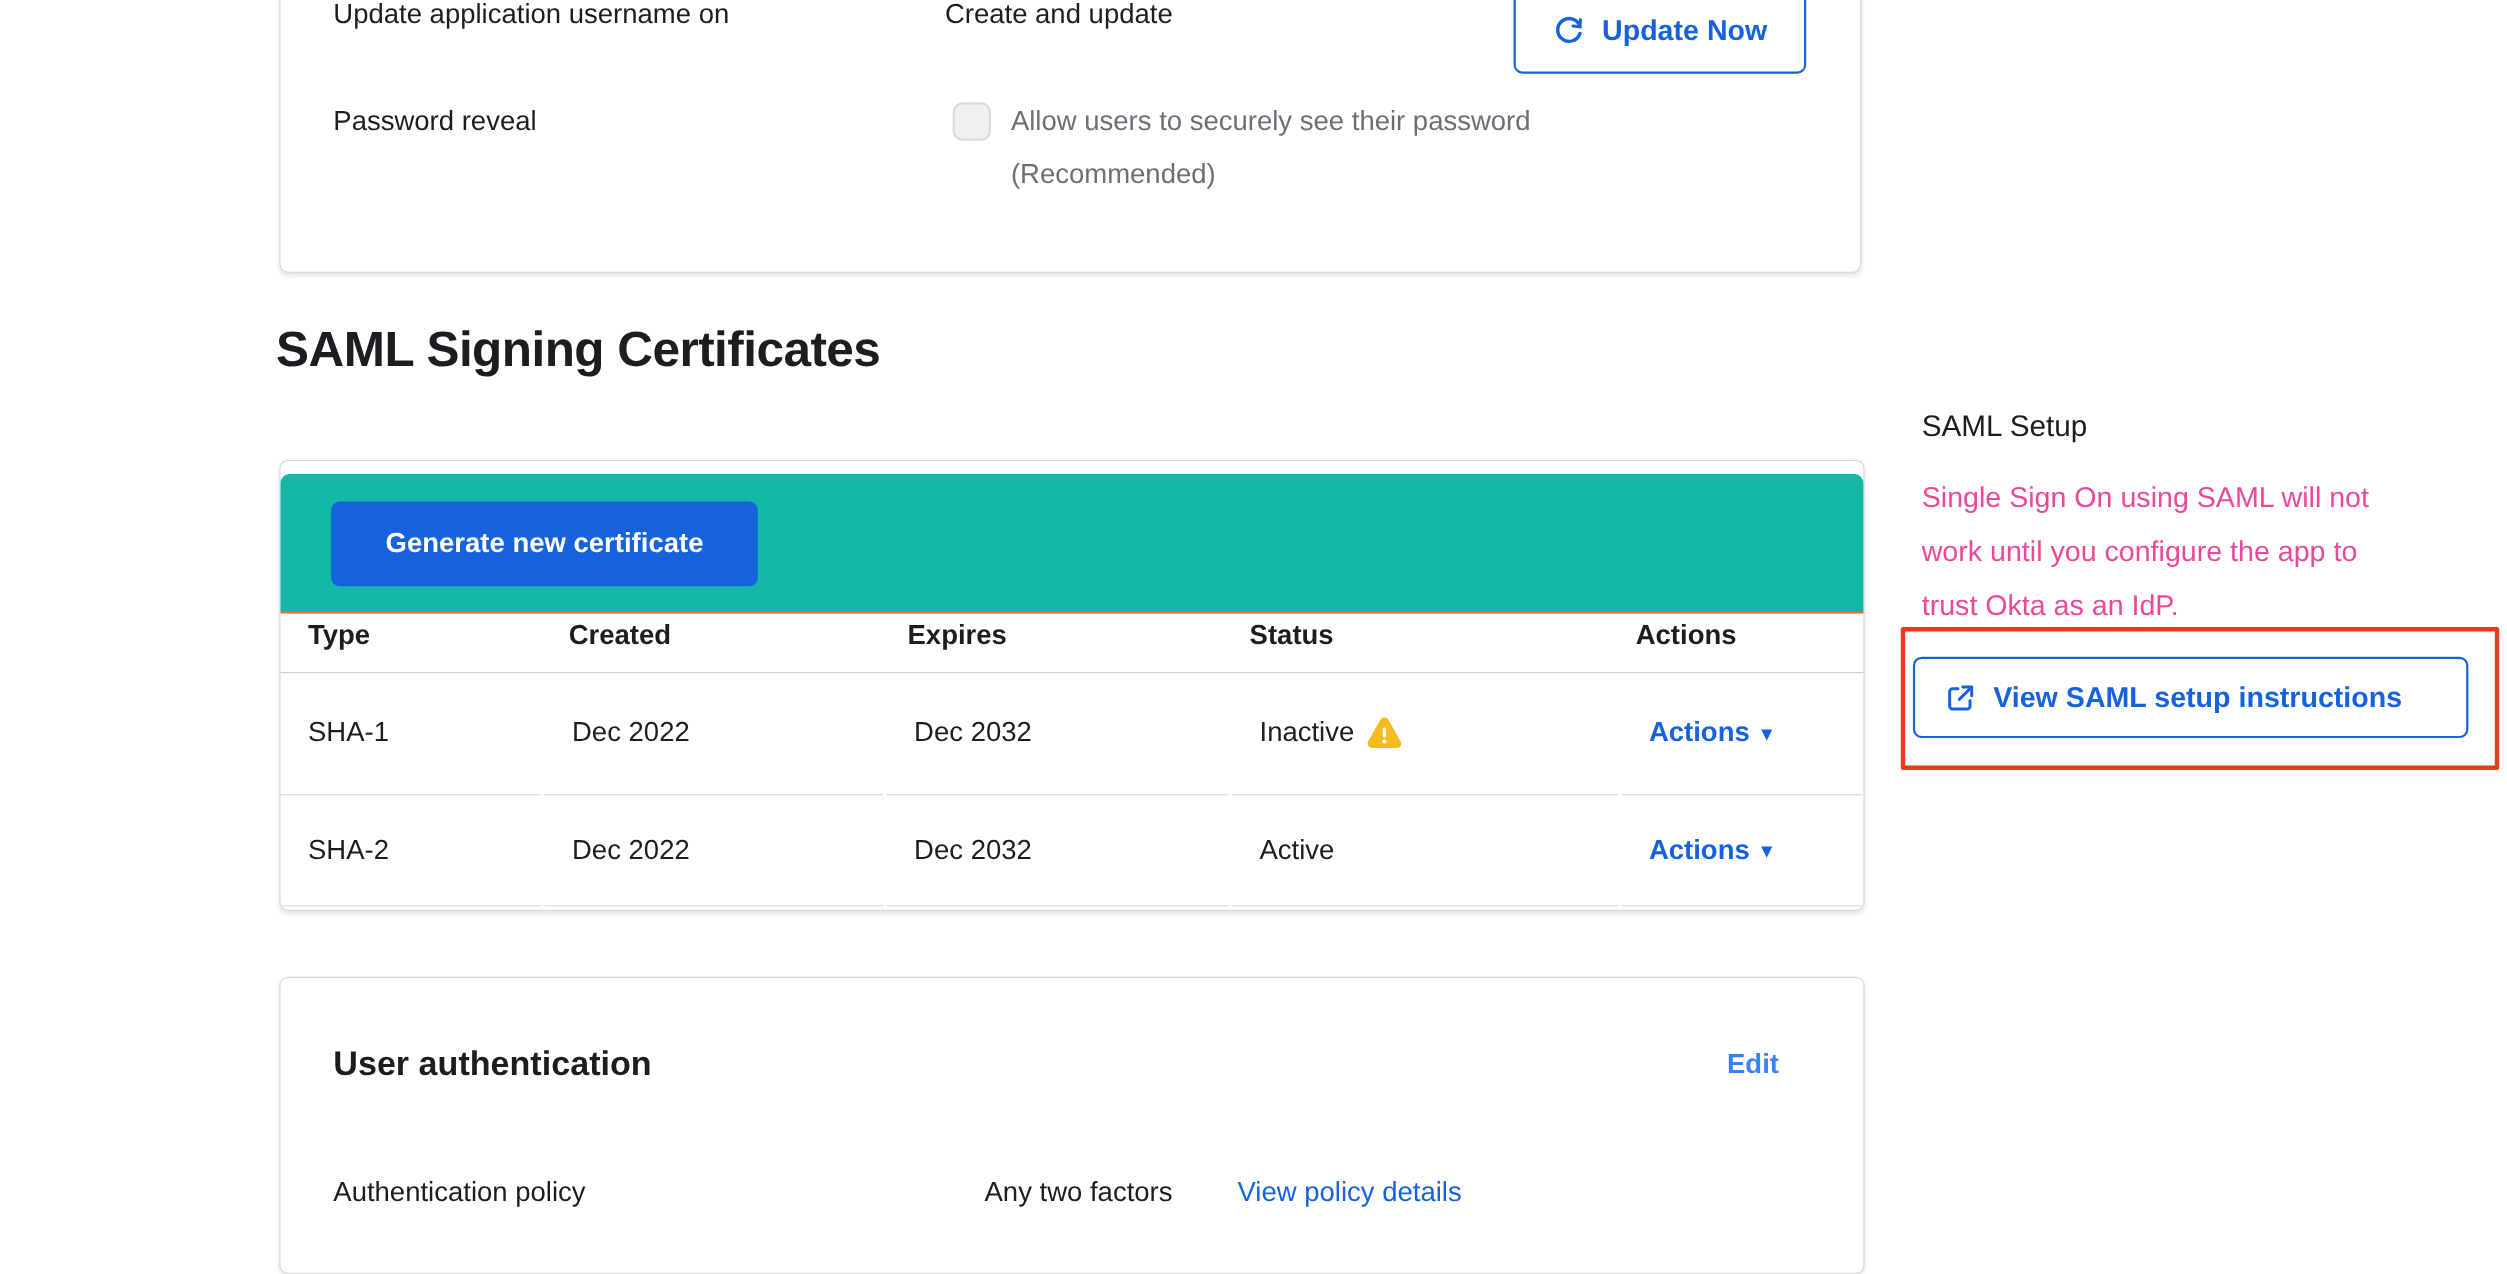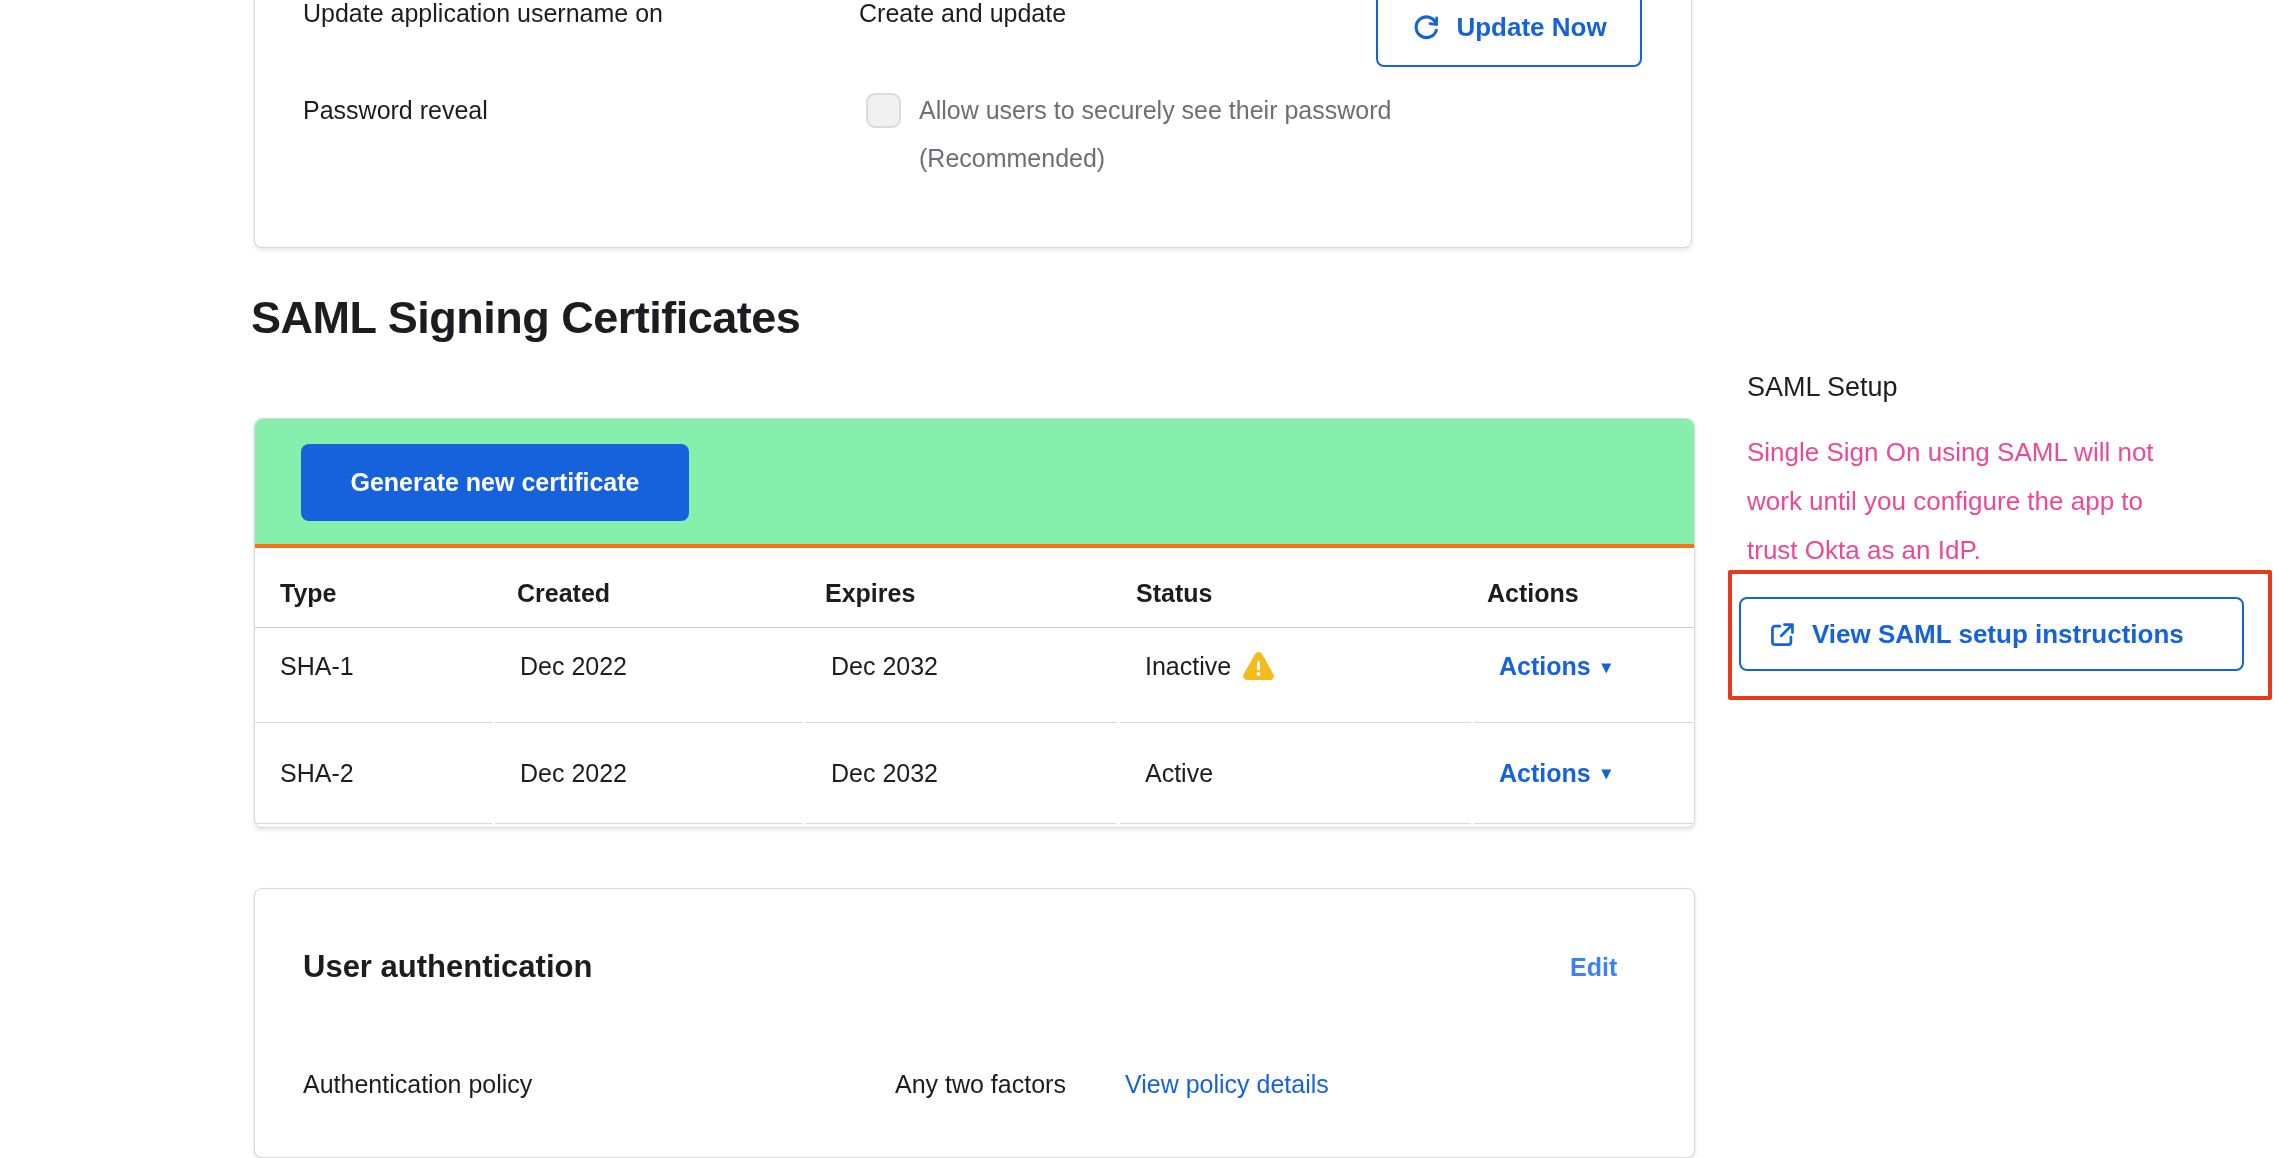--- a/index.html
+++ b/index.html
@@ -33,33 +33,33 @@
     width:35px;height:35px;border-radius:9px;background:#f0f0f1;
     border:2px solid #dadadc;box-sizing:border-box;
   }
 
   
   #saml-heading{left:251px;top:292px;font-size:45px;font-weight:bold;letter-spacing:-.5px;}
 
   
   #cert-panel{left:254px;top:418px;width:1439px;height:408px;}
   #cert-panel-header{
-    position:absolute;left:0;top:0;right:0;height:125px;background:#86efac;
-    border-bottom:4px solid #f97316;border-radius:8px 8px 0 0;
+    position:absolute;left:0;top:12px;right:0;height:125px;background:#14b8a6;
+    border-bottom:2px solid #f97316;border-radius:8px 8px 0 0;
   }
   #generate-btn{
     position:absolute;left:46px;top:25px;width:388px;height:77px;
     background:#1662dd;border:none;border-radius:8px;color:#fff;
     font-weight:bold;font-size:25px;font-family:"Liberation Sans",sans-serif;
     cursor:pointer;
   }
   .tbl-row{position:absolute;left:0;right:0;display:flex;}
   .cell{box-sizing:border-box;padding-left:25px;display:flex;align-items:center;font-size:25px;}
   .c1{width:237px;} .c2{width:308px;} .c3{width:311px;} .c4{width:351px;} .c5{flex:1;}
-  #tbl-head{top:141px;height:67px;border-bottom:1px solid #cfcfd3;text-align:right;}
+  #tbl-head{top:125px;height:67px;border-bottom:1px solid #cfcfd3;text-align:right;}
   #tbl-head .cell{font-weight:bold;}
   #row-0{top:192px;height:112px;}
   #row-1{top:304px;height:101px;}
   .data-row .cell{border-bottom:1px solid #d9d9dc;margin-right:3px;}
   .data-row .cell:last-child{margin-right:1px;}
   .warn-icon{margin-left:12px;display:inline-flex;}
   .actions-link{color:#1662dd;font-weight:bold;font-size:25px;display:flex;align-items:center;cursor:pointer;}
   .caret{font-size:18px;margin-left:11px;line-height:1;}
 
   

